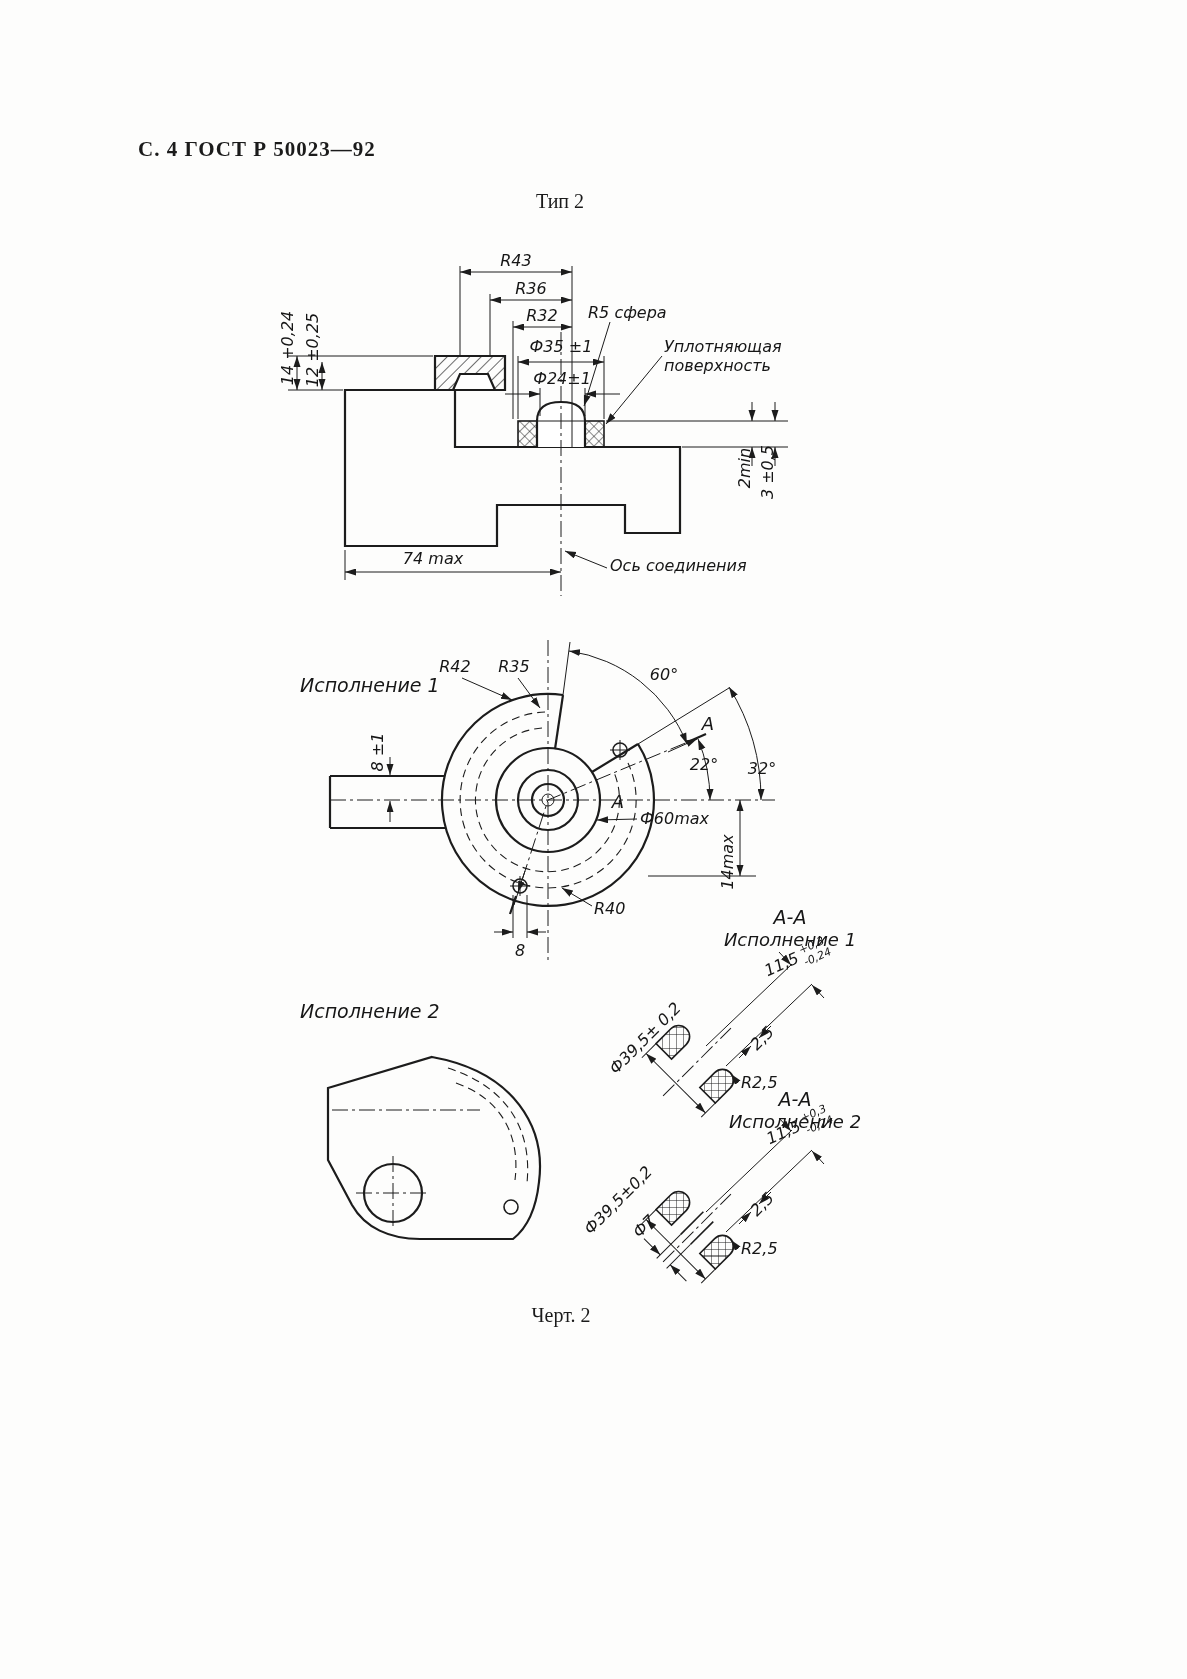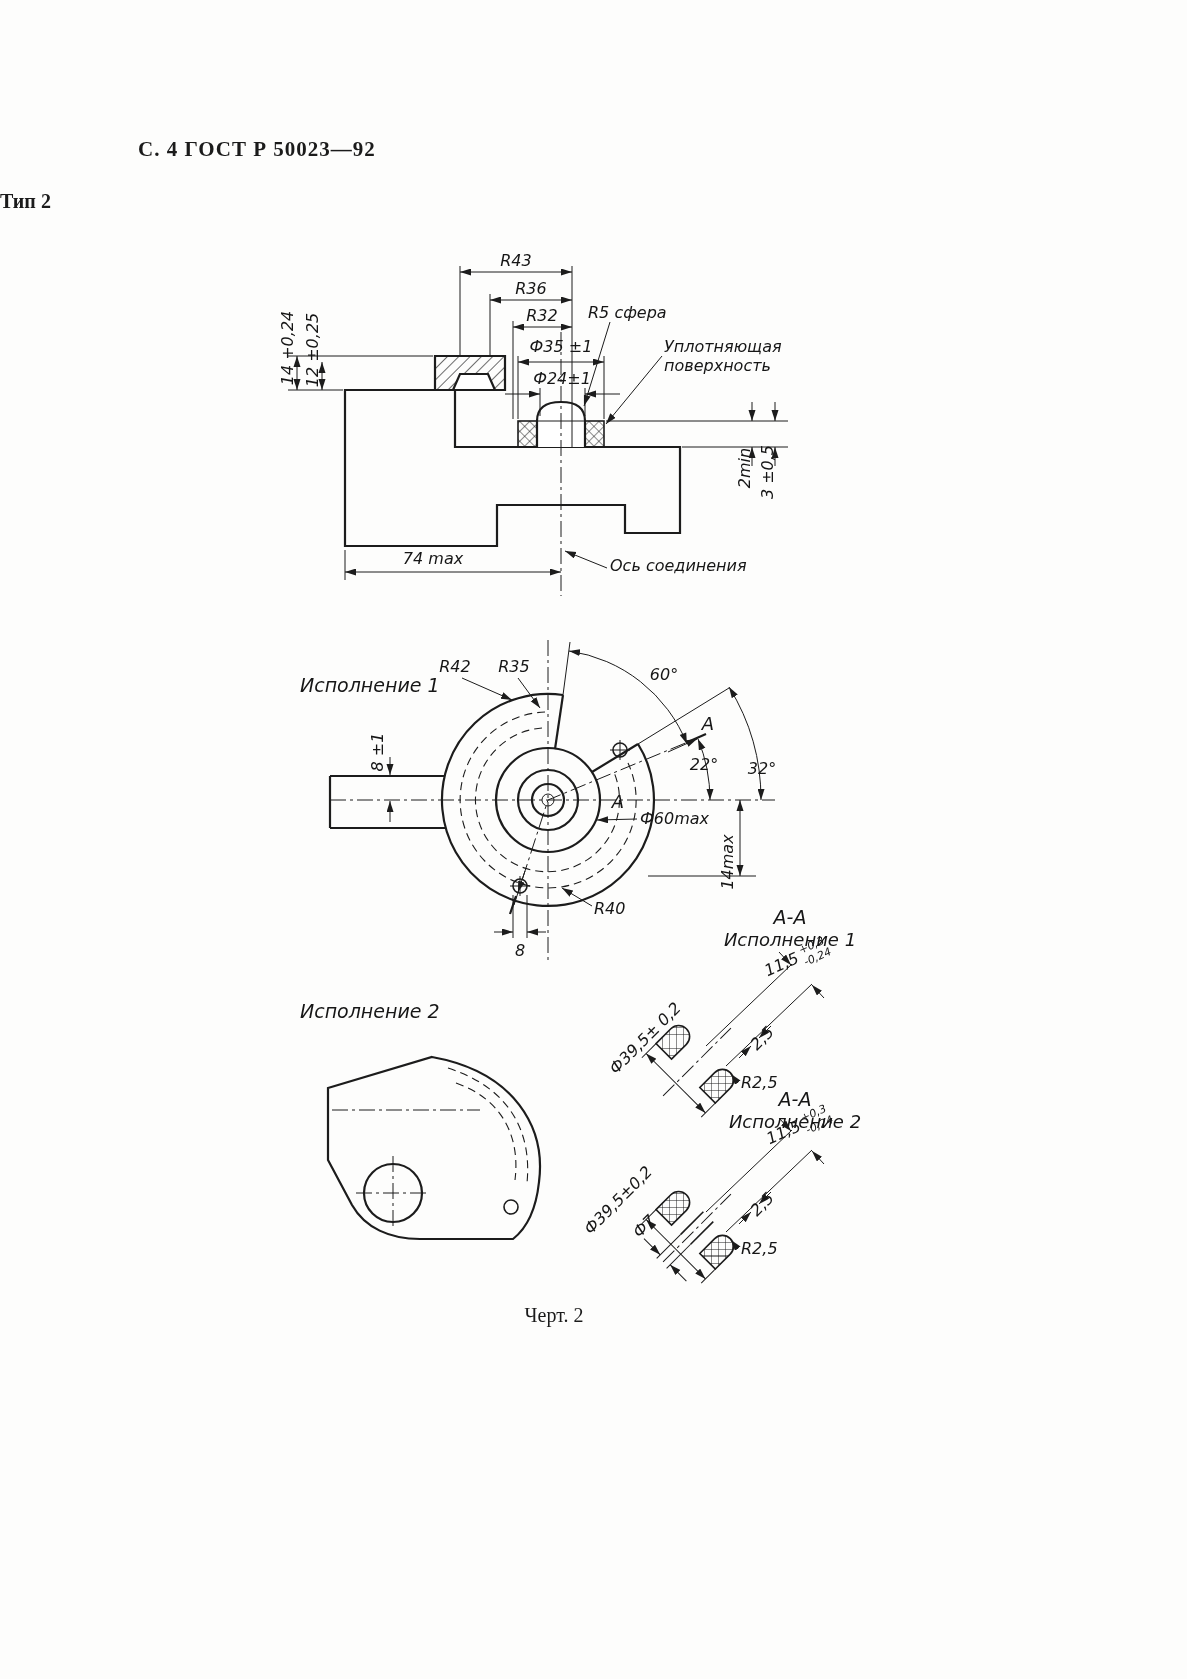--- a/index.html
+++ b/index.html
@@ -1,20 +1,20 @@
 <!DOCTYPE html>
 <html><head>
 <meta charset="utf-8">
 <style>
   html,body{margin:0;padding:0;}
   body{width:1187px;height:1679px;background:#fdfdfc;position:relative;
        font-family:"Liberation Serif",serif;color:#1b1b1b;overflow:hidden;}
   .hdr{position:absolute;left:138px;top:137px;font-weight:bold;font-size:21px;letter-spacing:1px;}
-  .ttl{position:absolute;left:0;top:190px;width:1120px;text-align:left;font-weight:bold;font-size:20px;}
-  .cap{position:absolute;left:1px;top:1304px;width:1106px;text-align:center;font-size:20px;}
+  .ttl{position:absolute;left:0;top:190px;width:1120px;text-align:center;font-weight:normal;font-size:20px;}
+  .cap{position:absolute;left:8px;top:1304px;width:1106px;text-align:center;font-size:20px;}
   svg{position:absolute;left:0;top:0;}
   
   .s2 {stroke:#1c1c1c;stroke-width:2.2;fill:none;stroke-linejoin:miter}
   .s2k{stroke:#1c1c1c;stroke-width:2.2;stroke-linejoin:miter}
   .s16{stroke:#1c1c1c;stroke-width:1.6;fill:none}
   .s16k{stroke:#1c1c1c;stroke-width:1.6}
   .s1 {stroke:#1c1c1c;stroke-width:1;fill:none}
   .cl {stroke:#1c1c1c;stroke-width:1;fill:none;stroke-dasharray:16 4 3 4}
   .dsh{stroke:#1c1c1c;stroke-width:1.1;fill:none;stroke-dasharray:8 5}
   text{fill:#161616;font-family:"DejaVu Sans",sans-serif;font-style:italic;font-size:16px;}

